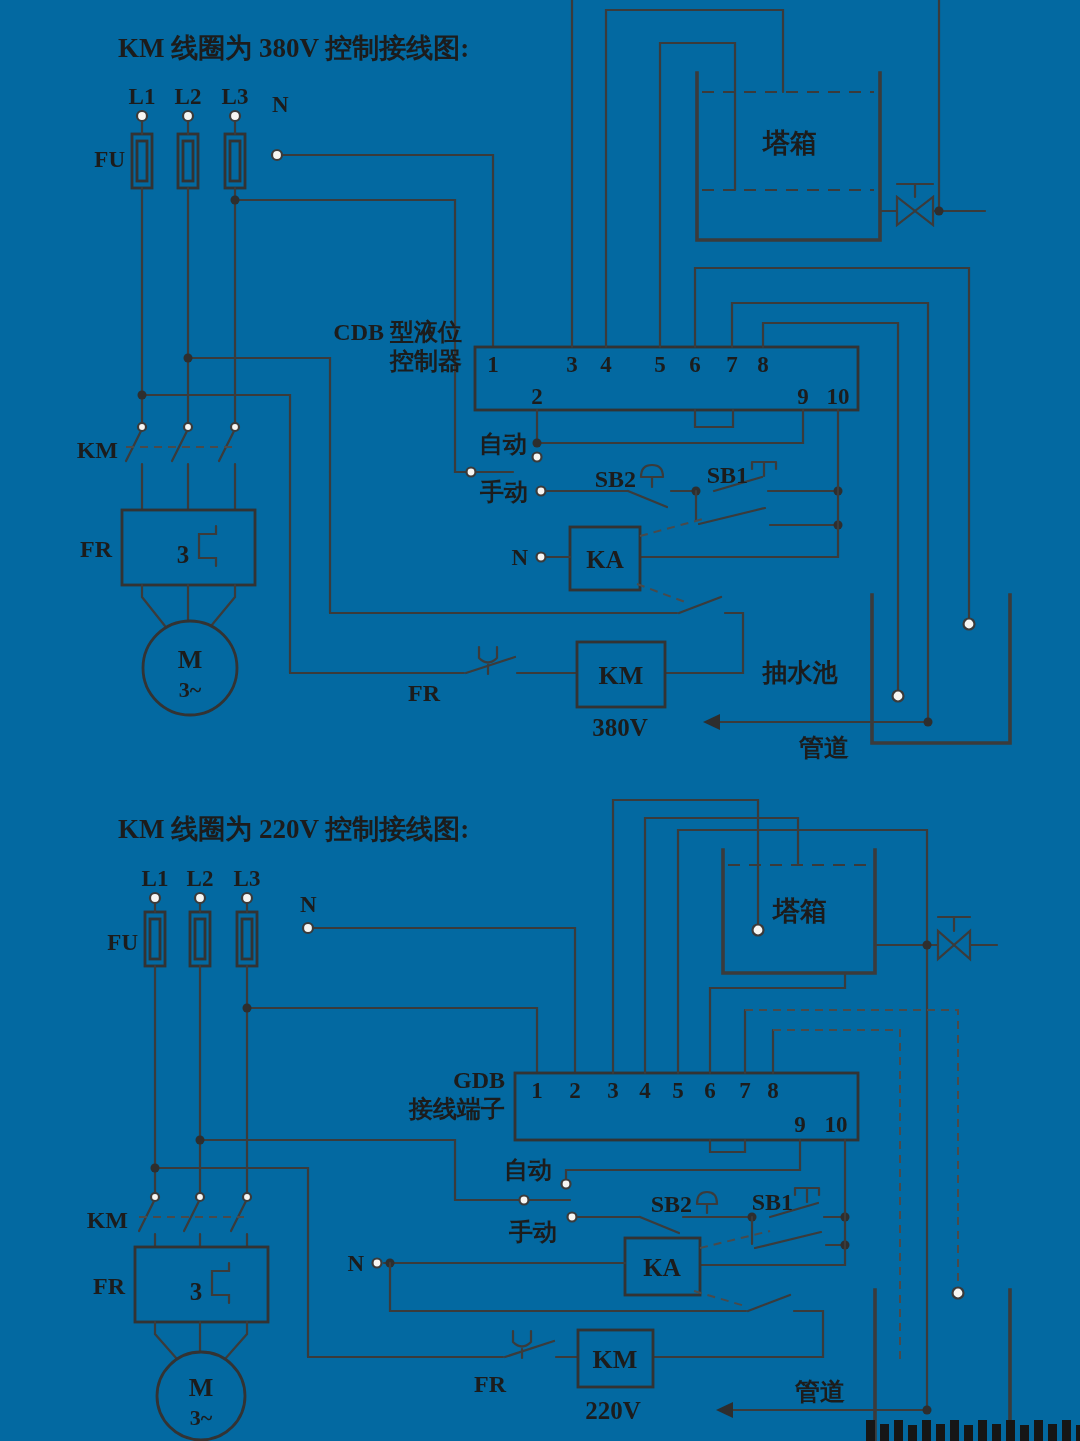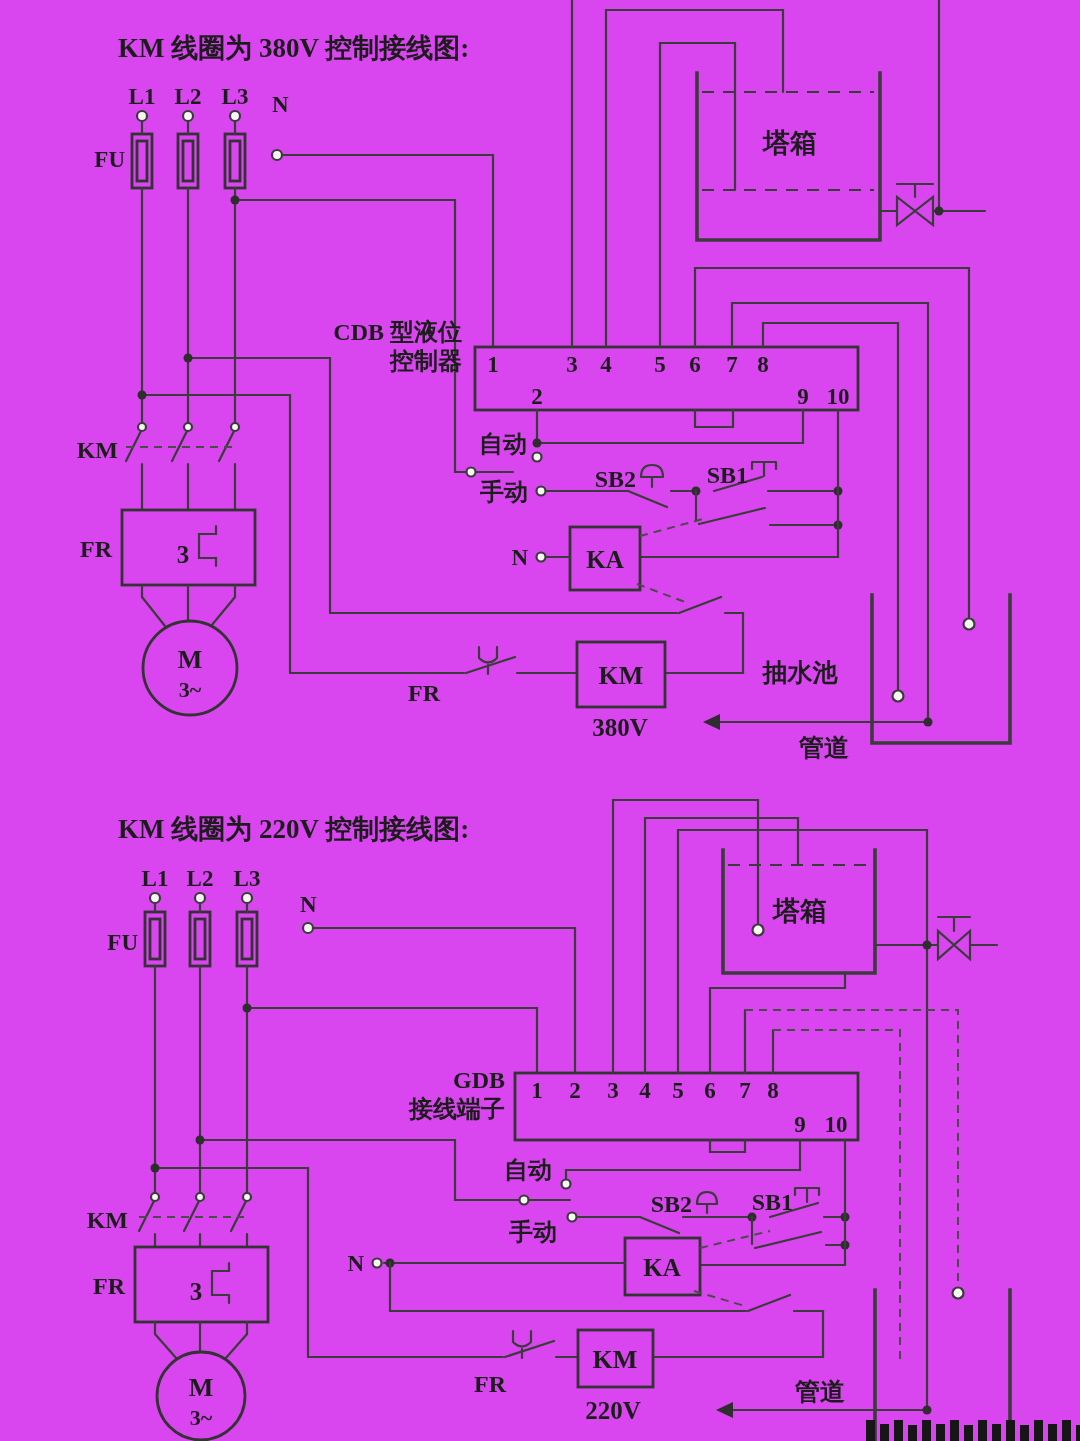--- a/index.html
+++ b/index.html
@@ -1,16 +1,16 @@
 <!DOCTYPE html>
 <html><head>
 <meta charset="utf-8">
 <style>
   html,body{margin:0;padding:0;background:#e8e8e6;}
-  .page{width:1080px;height:1441px;background:#d946ef;position:relative;overflow:hidden;
+  .page{width:1080px;height:1441px;background:#0369a1;position:relative;overflow:hidden;
         font-family:"Liberation Serif","DejaVu Serif",serif;}
   svg{display:block}
   text{fill:#1c1c1c;font-family:"Liberation Serif","DejaVu Serif",serif;font-weight:bold;}
   .wire{stroke:#3b3b3b;stroke-width:2.2;fill:none;stroke-linecap:round;}
   .wall{stroke:#3b3b3b;stroke-width:3.6;fill:none;stroke-linecap:square;}
   .dashed{stroke:#3b3b3b;stroke-width:2.2;fill:none;stroke-dasharray:12 9;}
   .dashlink{stroke:#4a4a4a;stroke-width:2;fill:none;stroke-dasharray:8 6;}
   .comp{stroke:#333;stroke-width:2.8;fill:none;}
   .dot{fill:#2e2e2e;stroke:none;}
   .term{stroke:#3b3b3b;stroke-width:2.2;fill:#f7f6f3;}

